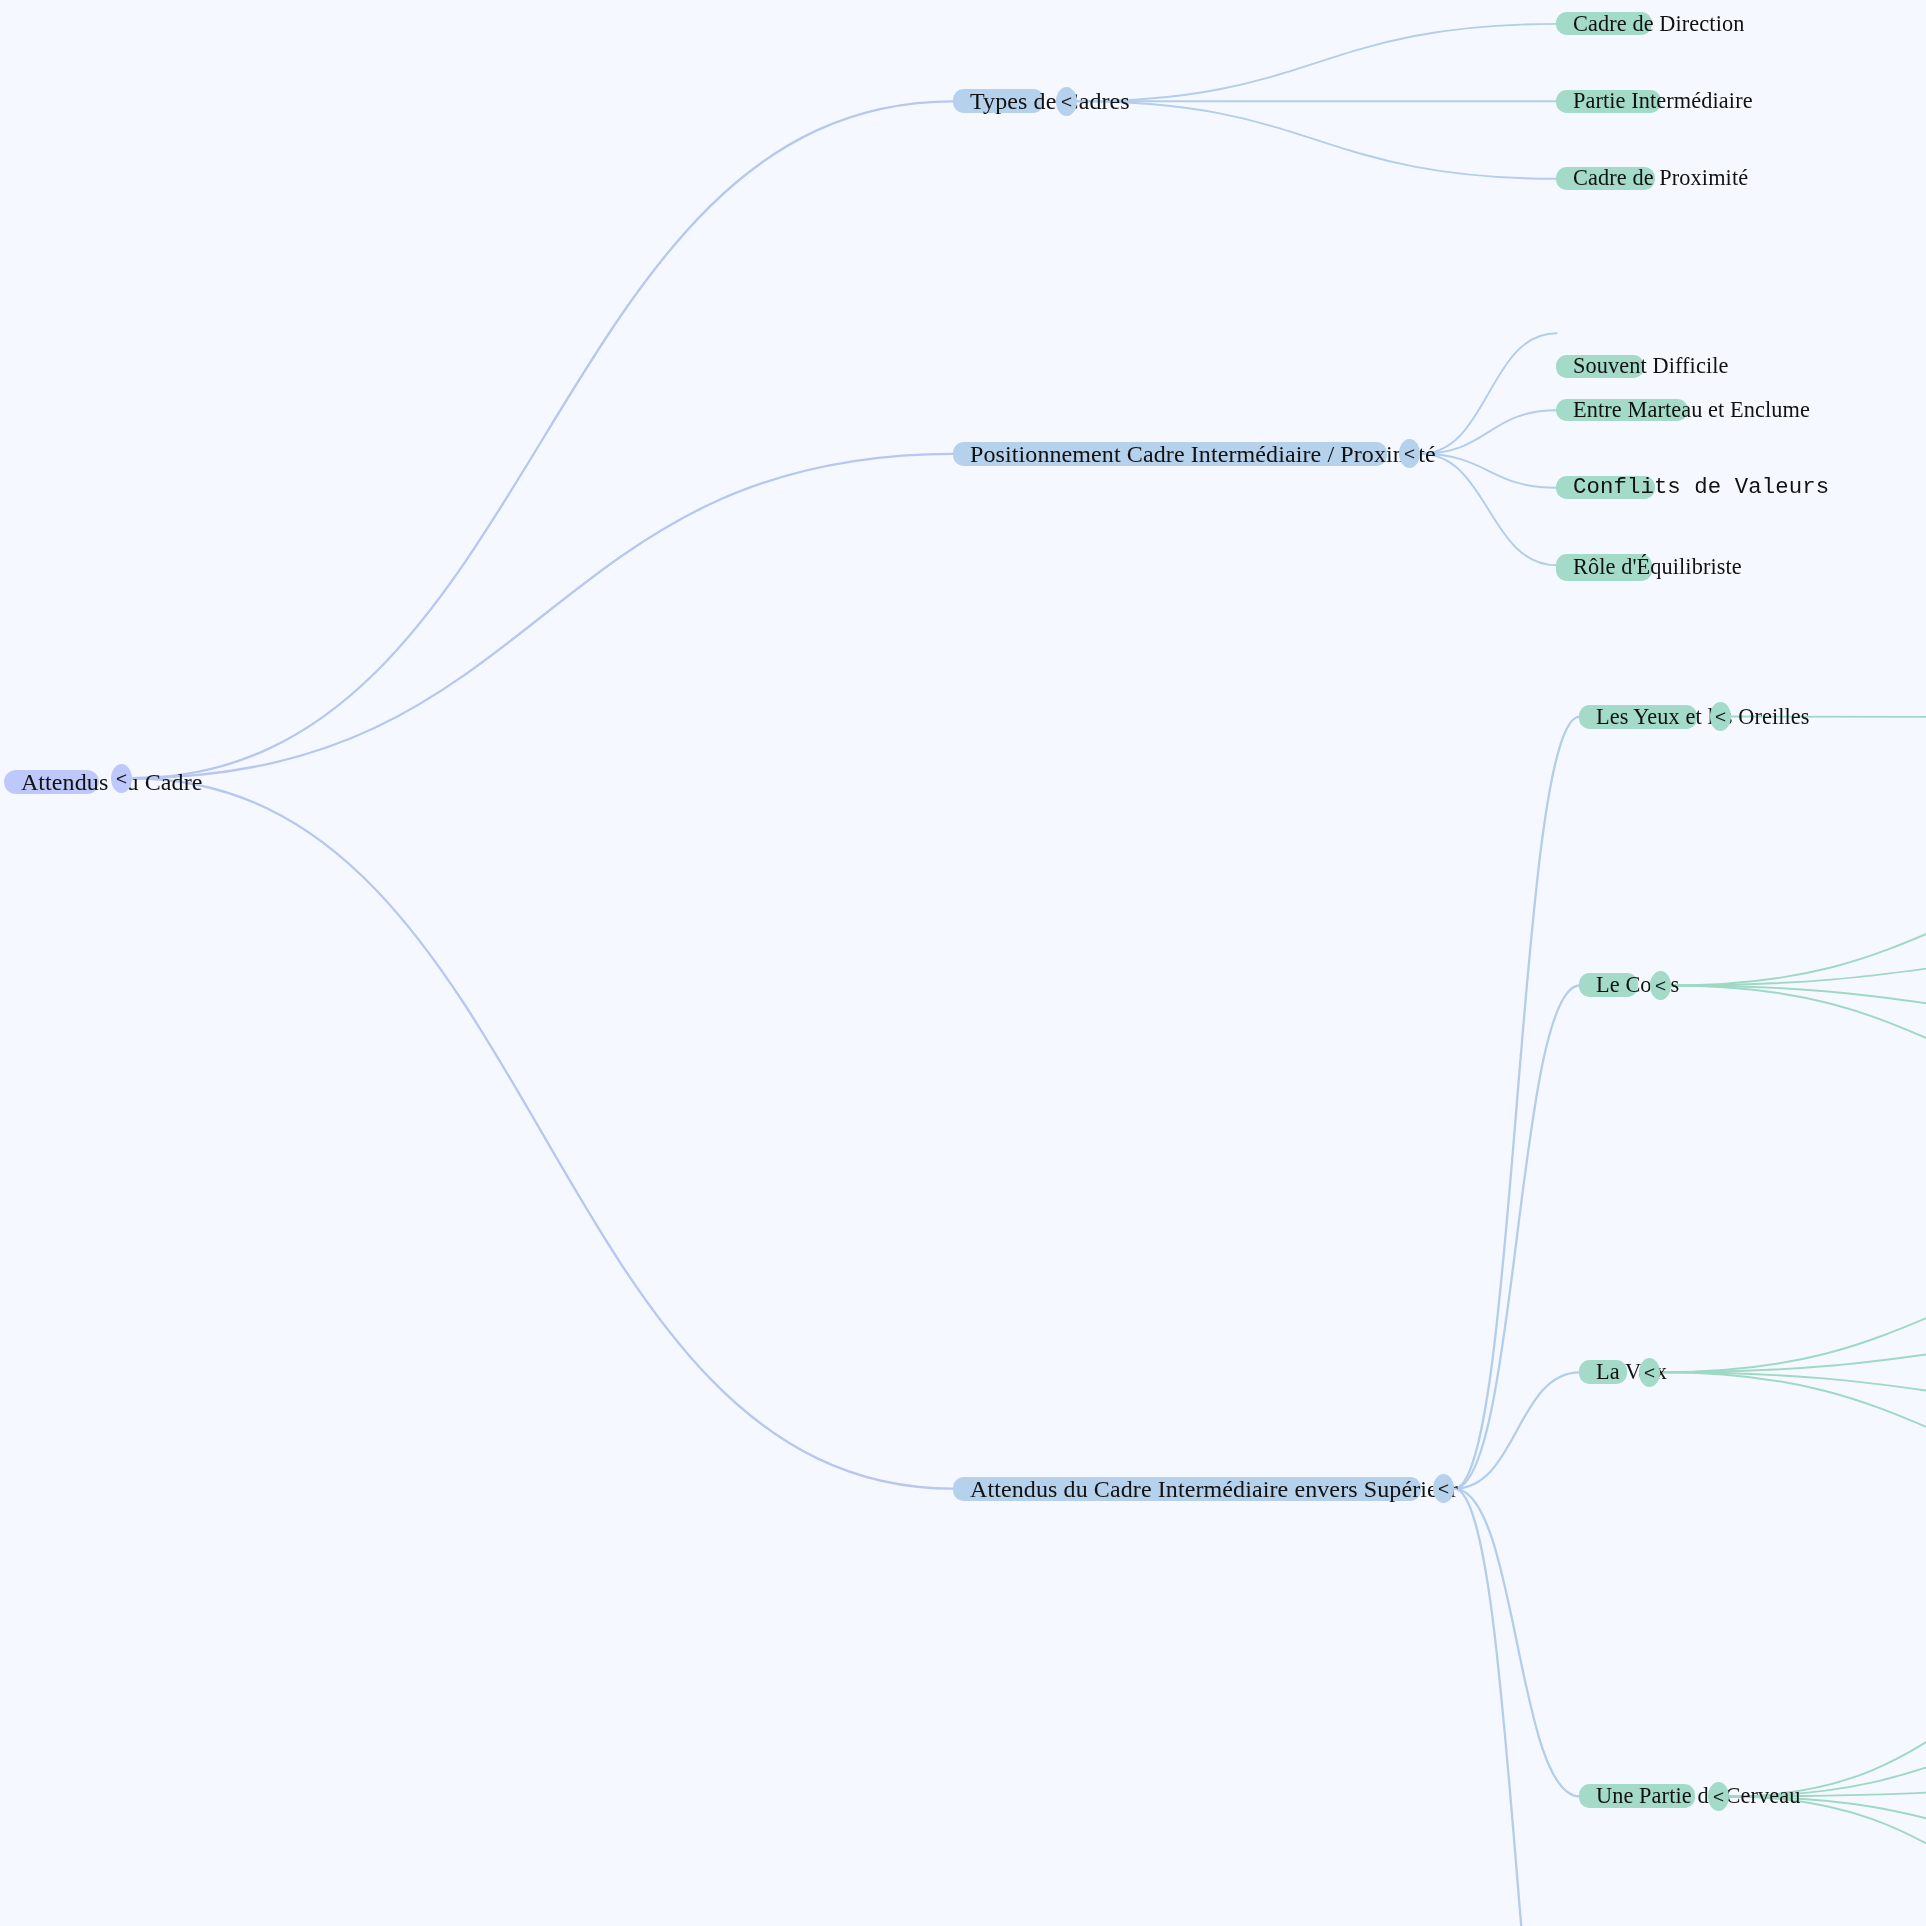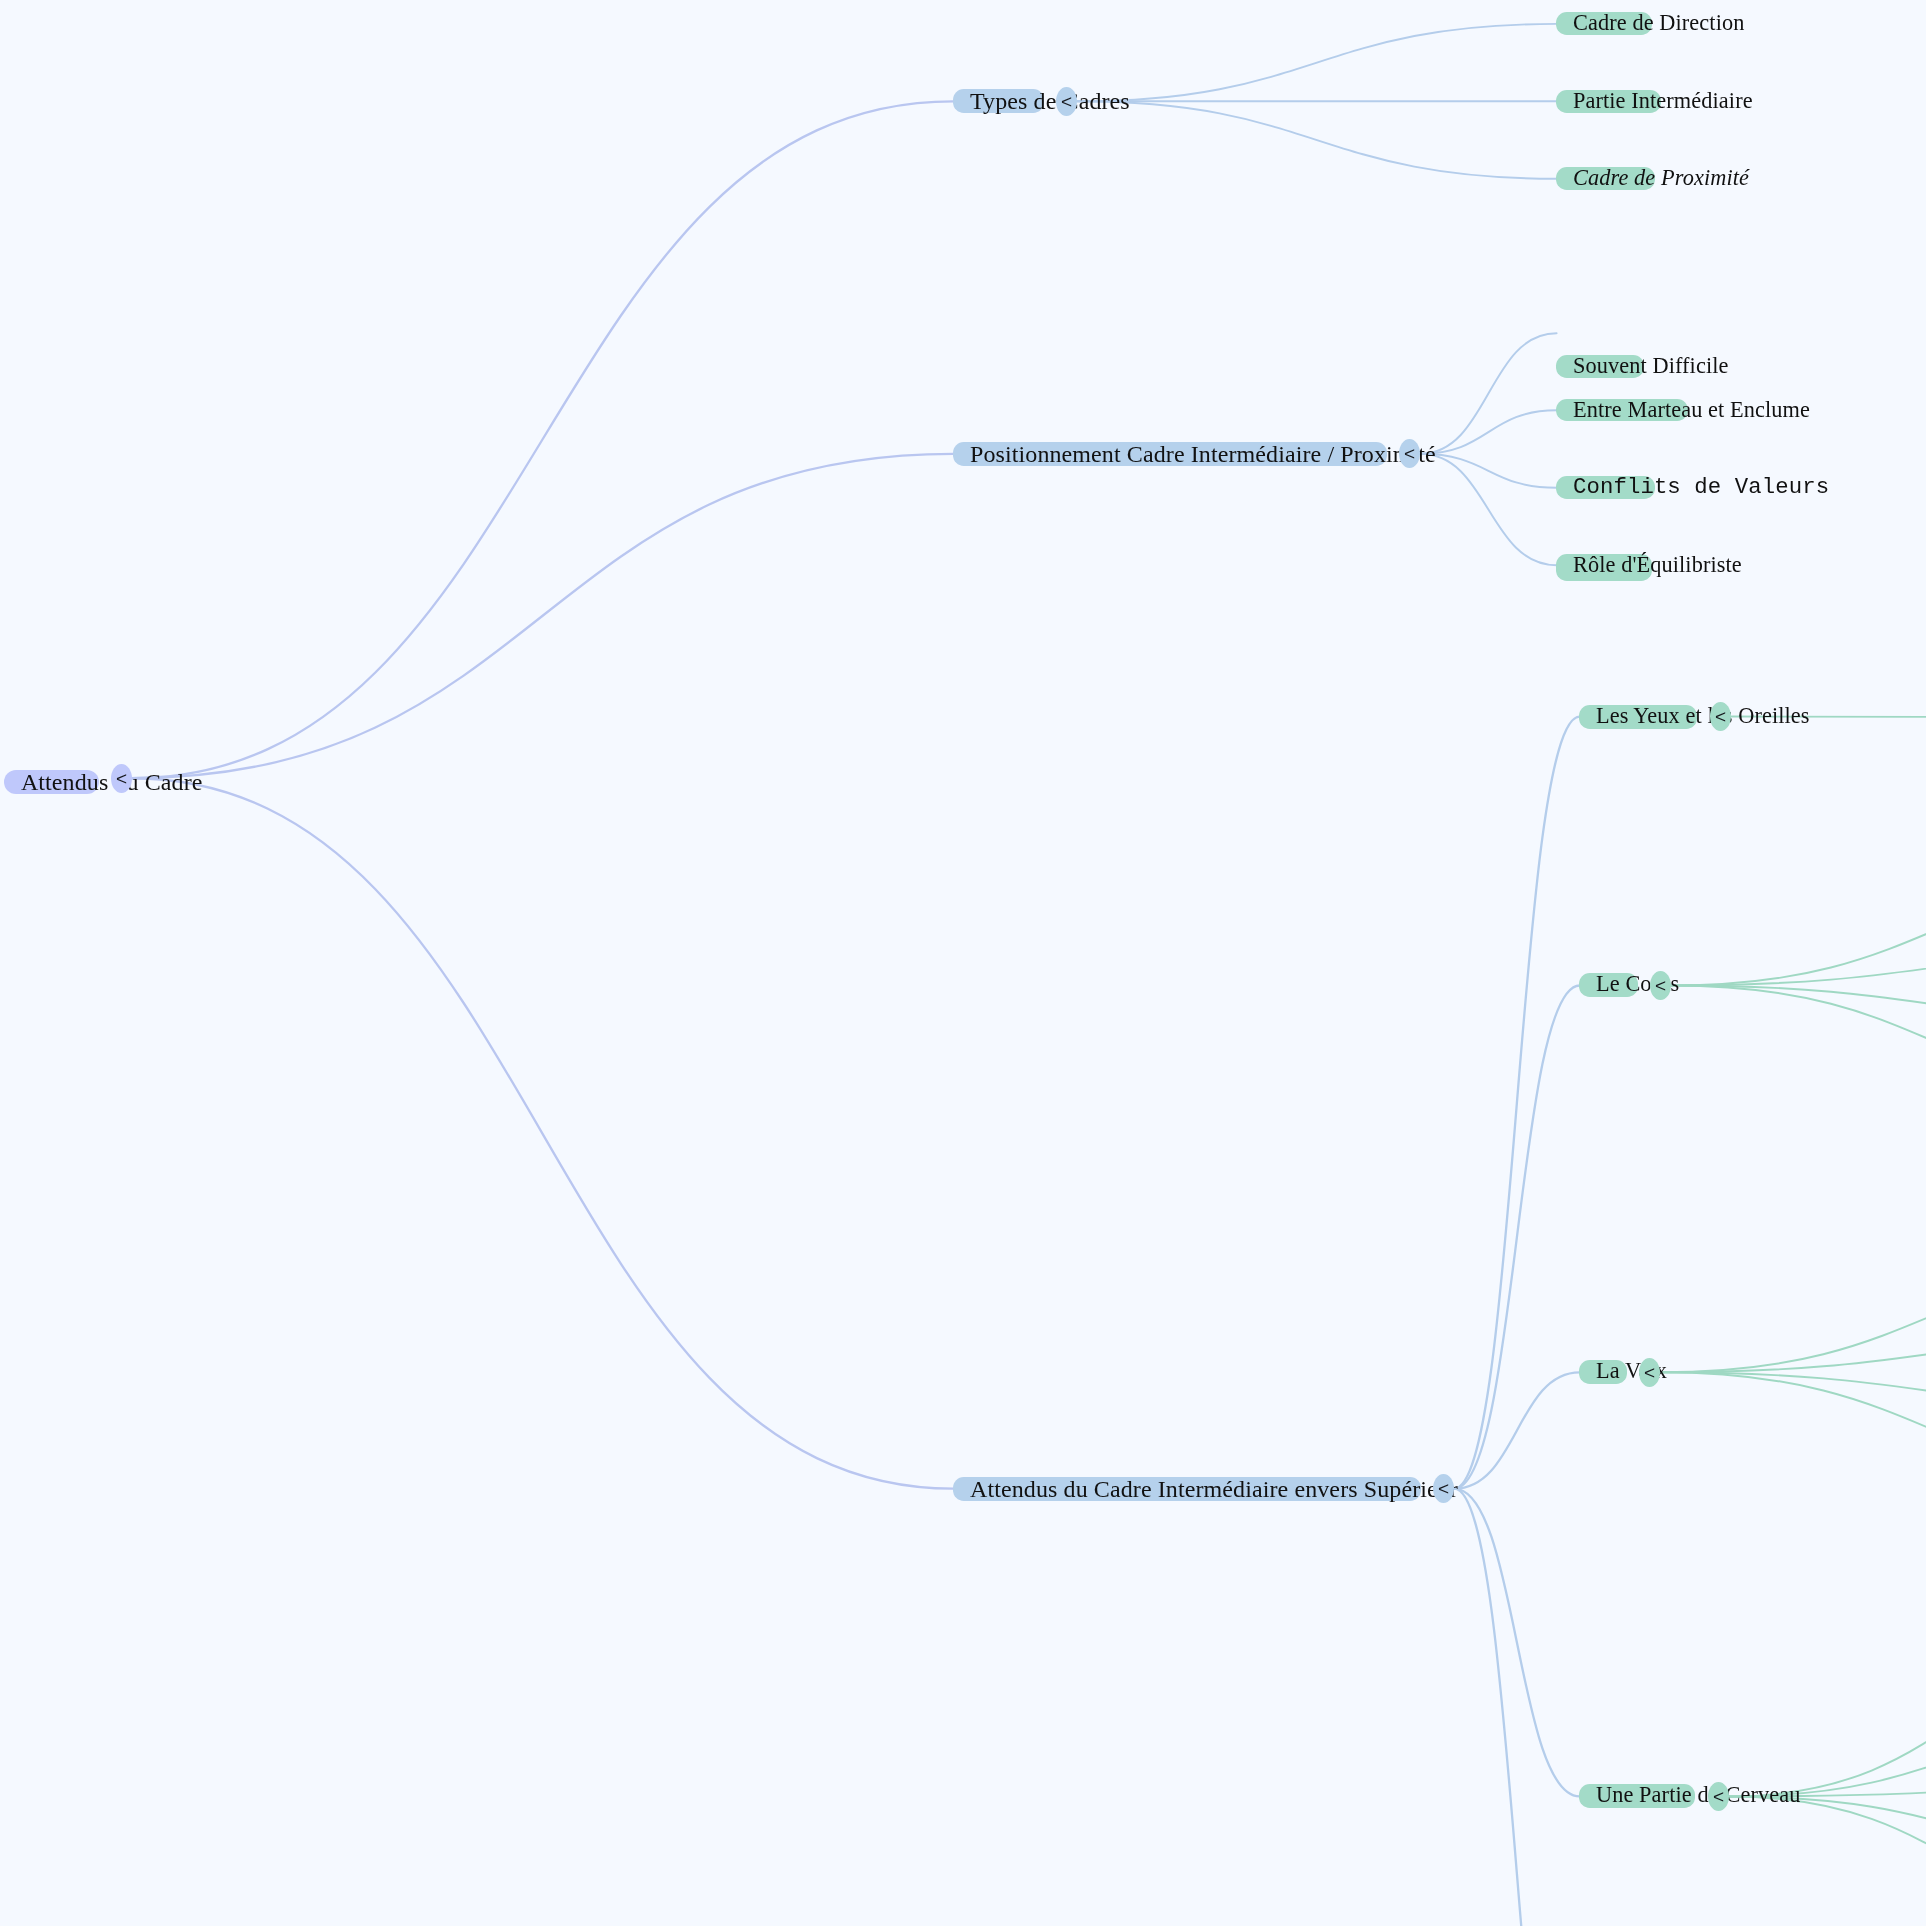--- a/index.html
+++ b/index.html
@@ -20,21 +20,21 @@
     left: 0;
     top: 0;
     width: 2563px;
     height: 2441px;
     pointer-events: none;
   }
   .node {
     position: absolute;
     box-sizing: border-box;
     display: flex;
-    align-items: flex-start;
+    align-items: center;
     border-radius: 10.8px;
     padding: 0 17px;
     white-space: nowrap;
     color: #111111;
     letter-spacing: 0.1px;
   }
   .node-label {
     display: block;
     line-height: 1;
   }
@@ -122,21 +122,21 @@
       <div class="node n-l1" style="left: 953px; top: 89px; width: 91px; height: 24px;">
         <span class="node-label">Types de Cadres</span>
       </div>
       <div class="toggle tg-l1" style="left: 1056px; top: 87px;">&lt;</div>
       <div class="node n-l1leaf" style="left: 1556px; top: 12.3px; width: 96px; height: 23px;">
         <span class="node-label">Cadre de Direction</span>
       </div>
       <div class="node n-l1leaf" style="left: 1556px; top: 90px; width: 105px; height: 23px;">
         <span class="node-label">Partie Intermédiaire</span>
       </div>
-      <div class="node n-l1leaf" style="left: 1556px; top: 167px; width: 99px; height: 23px; font-style: italic;">
+      <div class="node n-l1leaf" style="left: 1556px; top: 167px; width: 99px; height: 23px;">
         <span class="node-label">Cadre de Proximité</span>
       </div>
       <div class="node n-l1" style="left: 953px; top: 442px; width: 434px; height: 24px;">
         <span class="node-label">Positionnement Cadre Intermédiaire / Proximité</span>
       </div>
       <div class="toggle tg-l1" style="left: 1399px; top: 439px;">&lt;</div>
       <div class="node n-l1leaf" style="left: 1556px; top: 322px; width: 88px; height: 23px; margin-top: 33px;">
         <span class="node-label">Souvent Difficile</span>
       </div>
       <div class="node n-l1leaf" style="left: 1556px; top: 399px; width: 132px; height: 22px;">

